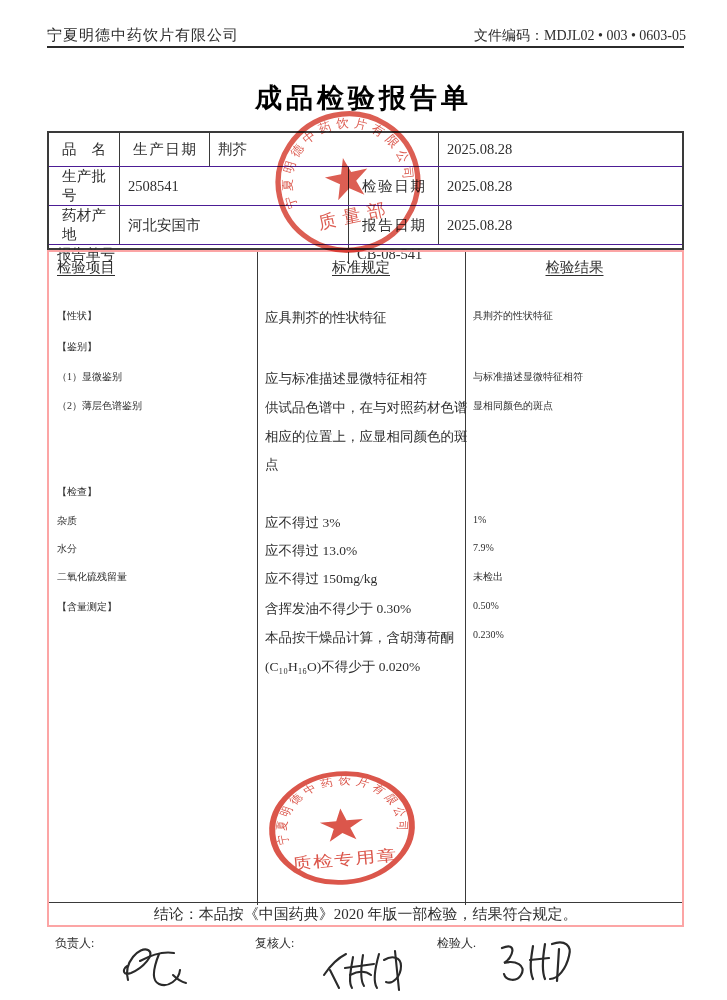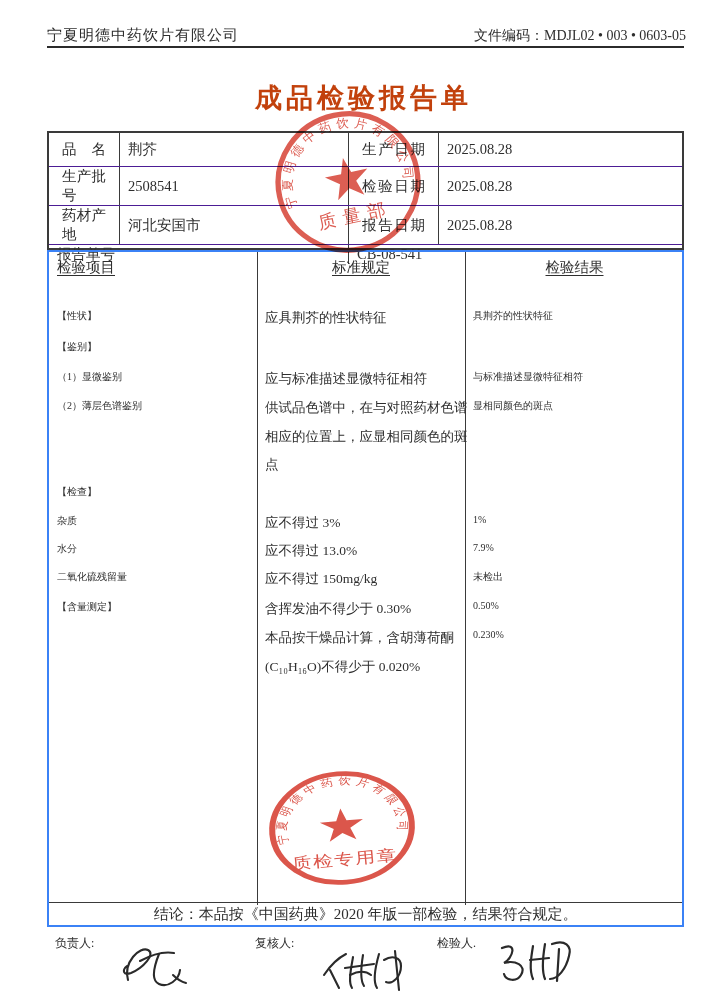--- a/index.html
+++ b/index.html
@@ -5,39 +5,39 @@
   html,body{margin:0;padding:0;background:#ffffff;}
   .page{position:relative;width:727px;height:1000px;background:#ffffff;overflow:hidden;
         font-family:"Liberation Serif","DejaVu Serif",serif;color:#2e2e2e;}
   .abs{position:absolute;}
   .nowrap{white-space:nowrap;}
   
   .company{left:47px;top:26px;font-size:15px;letter-spacing:1px;}
   .doccode{right:41px;top:27px;font-size:14px;}
   .rule{left:47px;top:46px;width:637px;height:2px;background:#2b2b2b;}
   .title{left:0;width:727px;top:80px;text-align:center;font-size:27px;font-weight:bold;
-         letter-spacing:4px;color:#c2410c;}
+         letter-spacing:4px;color:#000000;}
   
   .info{left:47px;top:131px;width:637px;height:119px;border:2px solid #3a3a3a;
         box-sizing:border-box;display:flex;flex-direction:column;}
   .irow{display:flex;flex:0 0 32px;box-sizing:border-box;border-top:1px solid #4c1d95;}
   .irow.first{border-top:none;flex-basis:33px;}
   .irow.last{flex:1 1 auto;}
   .icell{box-sizing:border-box;border-right:1px solid #3a3a3a;display:flex;align-items:center;
          font-size:14.5px;overflow:hidden;}
   .icell.end{border-right:none;}
   .lblj{display:block;width:100%;padding:0 13px;text-align:justify;text-align-last:justify;}
   .val{padding-left:8px;}
   .w-label{width:71px;}
   .w-value{width:229px;}
   .w-dlabel{width:90px;}
   .w-dvalue{flex:1;}
   .w-repno{width:300px;}
   
-  .main{left:47px;top:250px;width:637px;height:677px;border:2px solid #3b82f6;
+  .main{left:47px;top:250px;width:637px;height:677px;border:2px solid #fca5a5;
         box-sizing:border-box;}
   .vline{position:absolute;top:0;width:1px;height:653px;background:#3a3a3a;}
   .colhead{position:absolute;top:6px;font-size:14.5px;text-decoration:underline;
            text-underline-offset:3px;}
   .line{position:absolute;font-size:10px;white-space:nowrap;}
   .line.c2{font-size:13.5px;}
   .concl{position:absolute;left:0;right:0;bottom:0;height:22px;border-top:1px solid #3a3a3a;
          display:flex;align-items:center;justify-content:center;font-size:15px;}
   
   .sigl{font-size:12px;}
@@ -56,25 +56,25 @@
   <div class="abs doccode nowrap">文件编码：MDJL02 • 003 • 0603-05</div>
   <div class="abs rule"></div>
 
   <div class="abs title">成品检验报告单</div>
 
   <div class="abs info">
     <div class="irow first">
       <div class="icell w-label">
           <span class="lblj">品名</span>
         </div>
+      <div class="icell w-dlabel">
+          <span class="lblj">生产日期</span>
+        </div>
       <div class="icell w-value">
           <span class="val">荆芥</span>
-        </div>
-      <div class="icell w-dlabel">
-          <span class="lblj">生产日期</span>
         </div>
       <div class="icell w-dvalue end">
           <span class="val">2025.08.28</span>
         </div>
     </div>
     <div class="irow">
       <div class="icell w-label">
           <span class="lblj">生产批号</span>
         </div>
       <div class="icell w-value">

